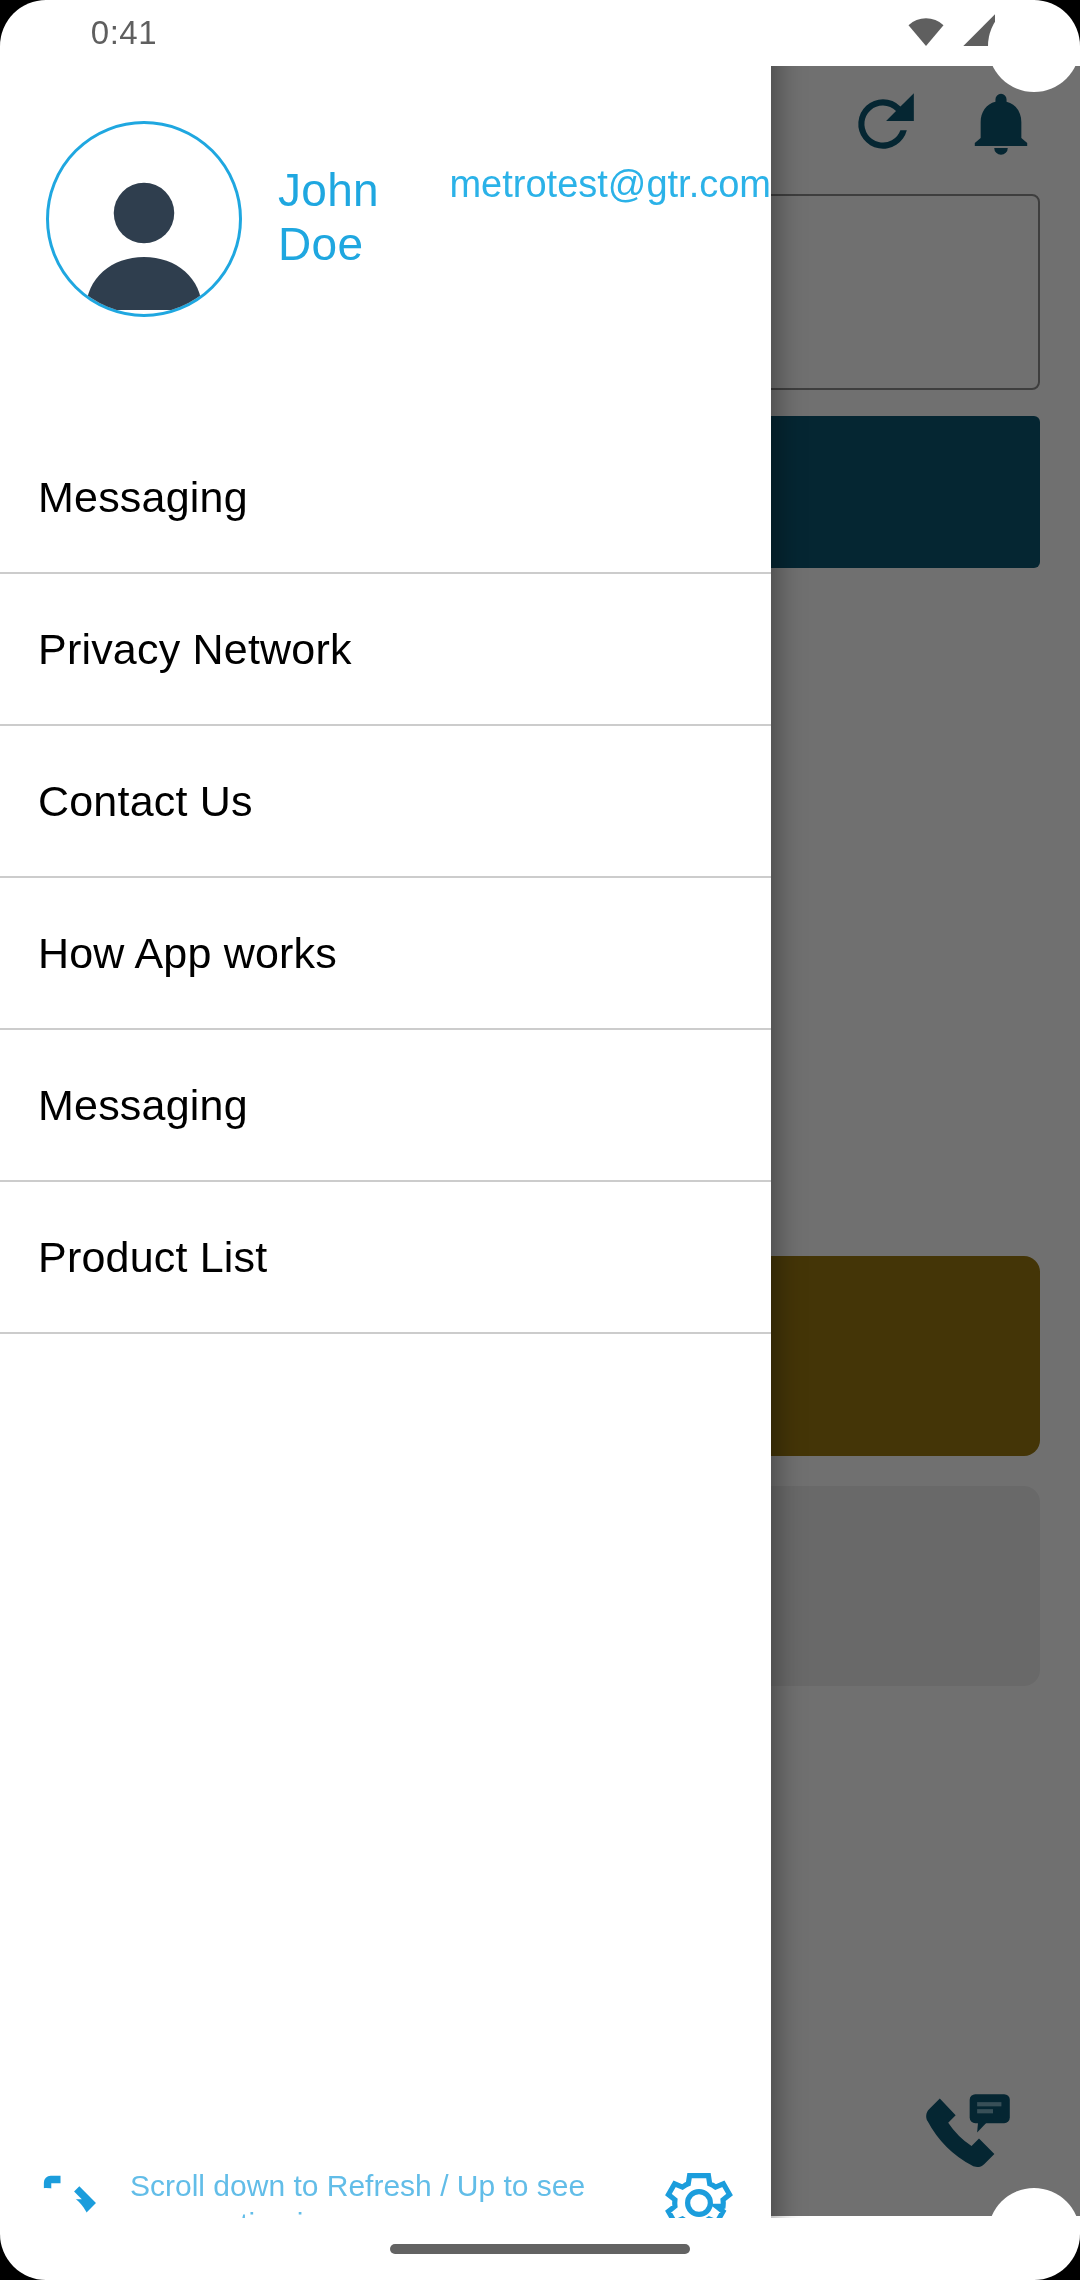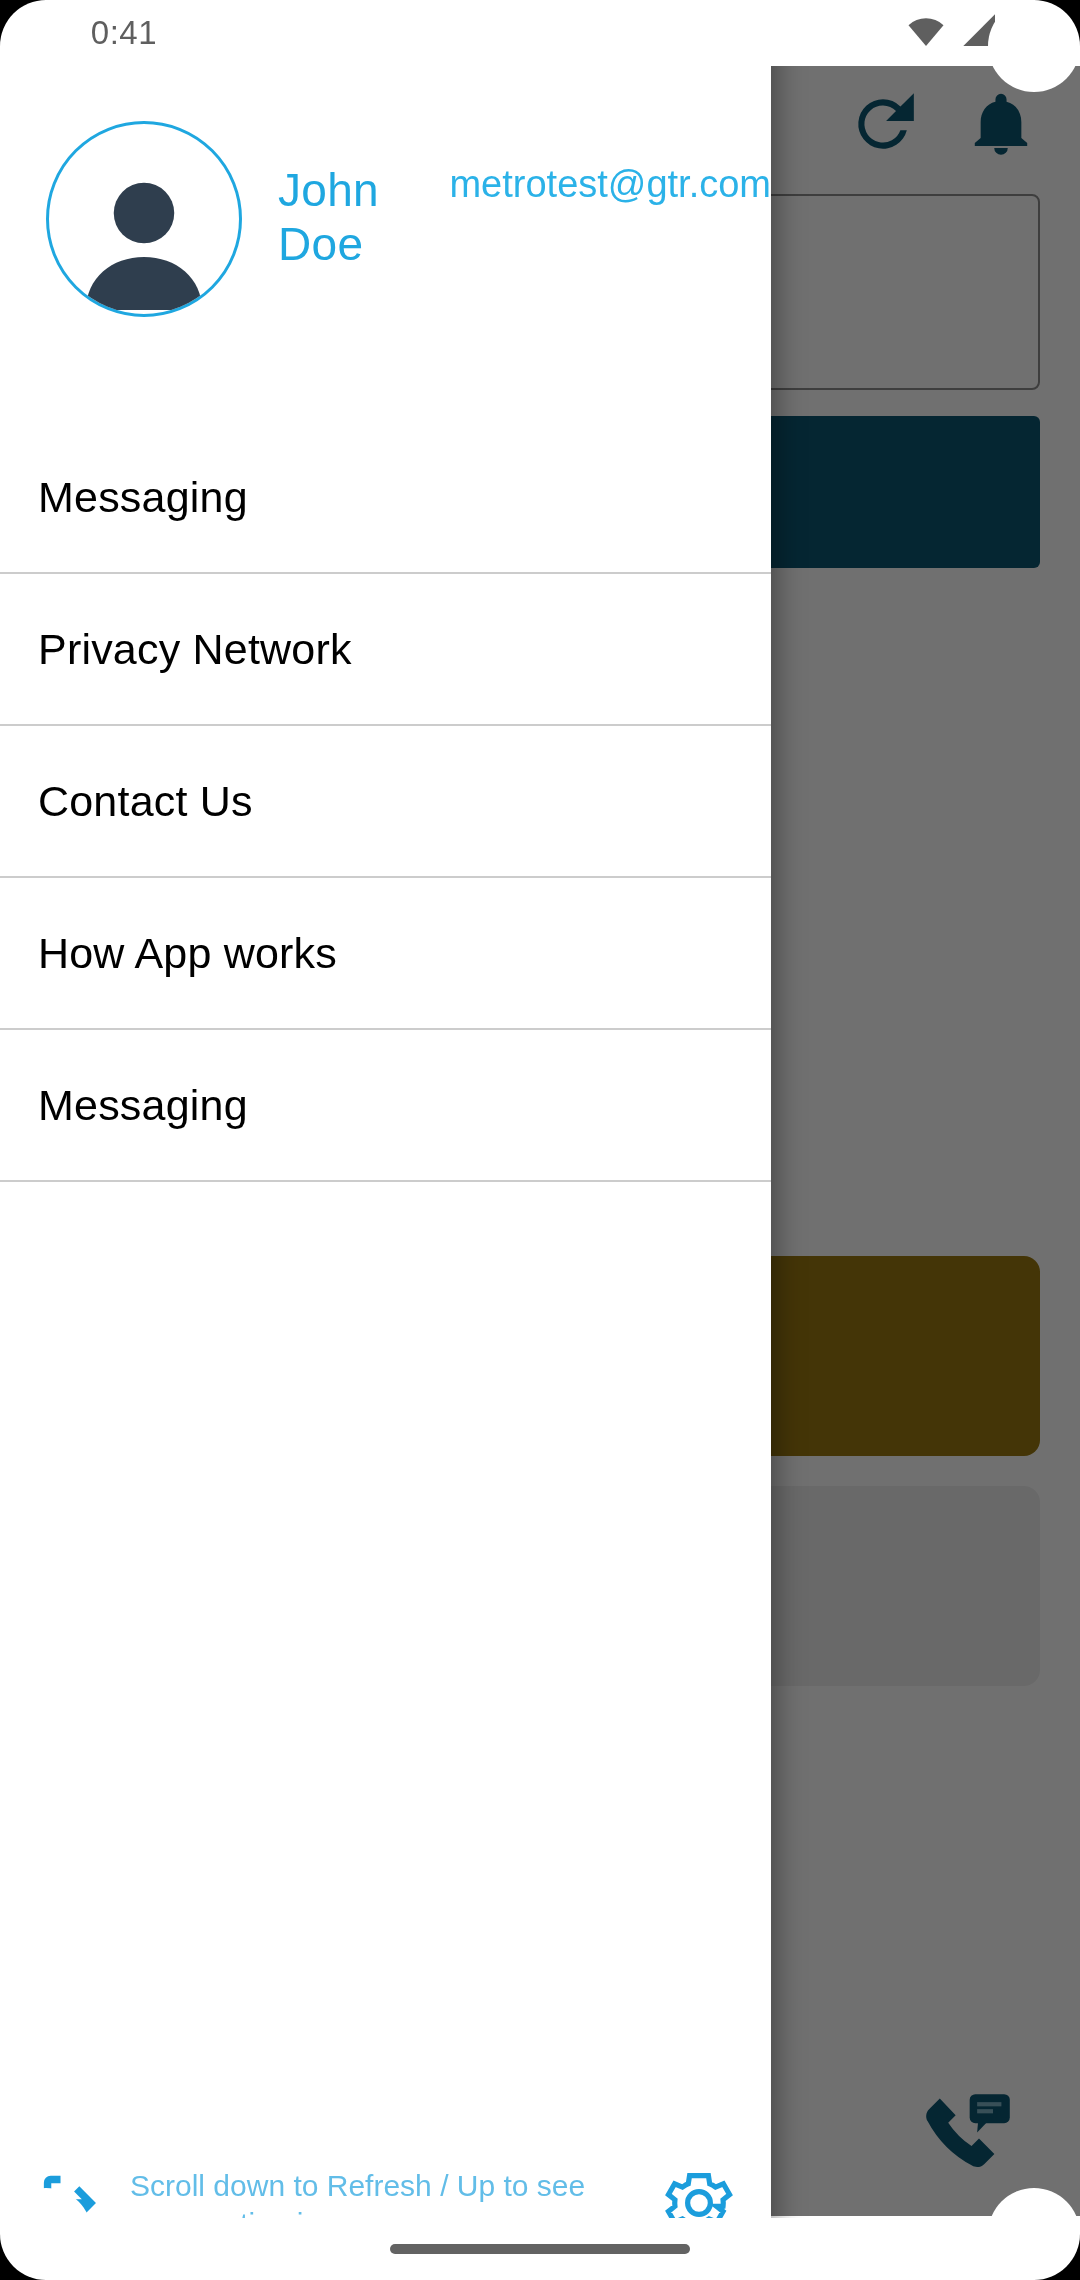--- a/index.html
+++ b/index.html
@@ -275,20 +275,23 @@
         </div>
         <div class="menu-item">
           <span class="menu-label">Contact Us</span>
         </div>
         <div class="menu-item">
           <span class="menu-label">How App works</span>
         </div>
         <div class="menu-item">
           <span class="menu-label">Messaging</span>
         </div>
+        <div class="menu-item">
+          <span class="menu-label">Product List</span>
+        </div>
       </div>
 
       <div id="drawer-spacer"></div>
 
       <div id="drawer-bottom">
         <div id="logout-btn">
           <span>
             <svg width="74" height="74" viewBox="0 0 24 24">
               <path d="M8.6 3.2H5.4A2.2 2.2 0 0 0 3.2 5.4v13.2a2.2 2.2 0 0 0 2.2 2.2h3.2v-2.4H5.6V5.6h3z" fill="#1b9ddc"></path>
               <path d="M14.7 6.6l-1.7 1.7 2.5 2.5H8.4v2.4h7.1L13 15.7l1.7 1.7 5.4-5.4z" fill="#1b9ddc"></path>

